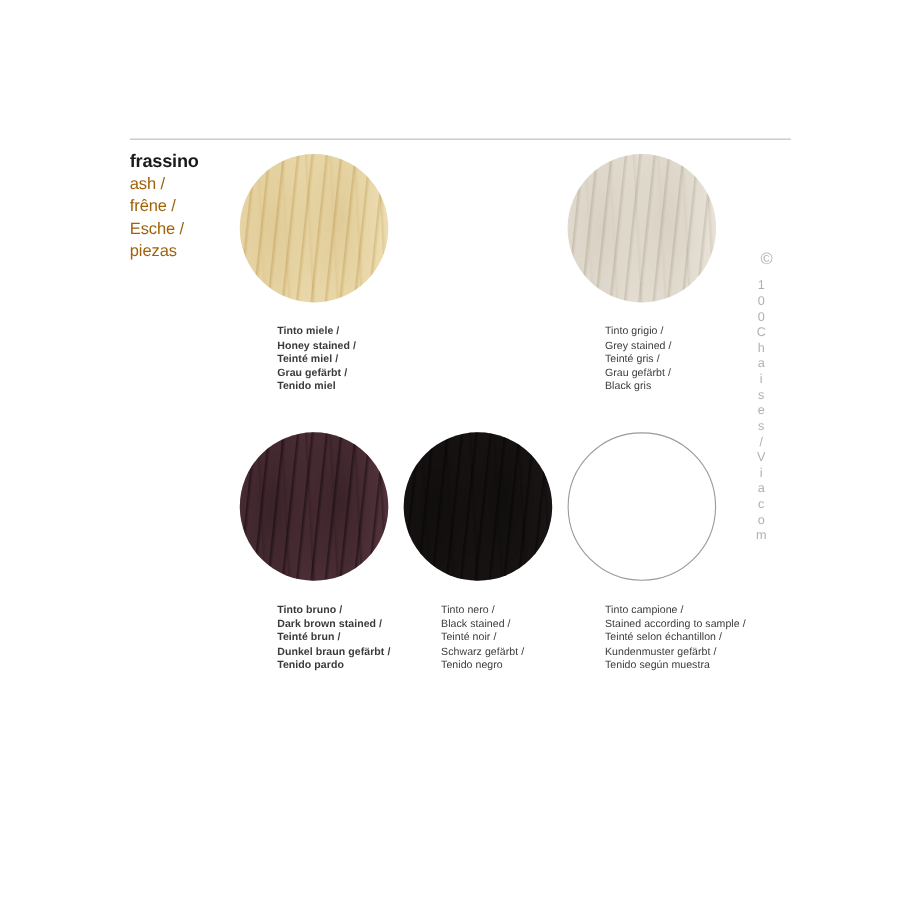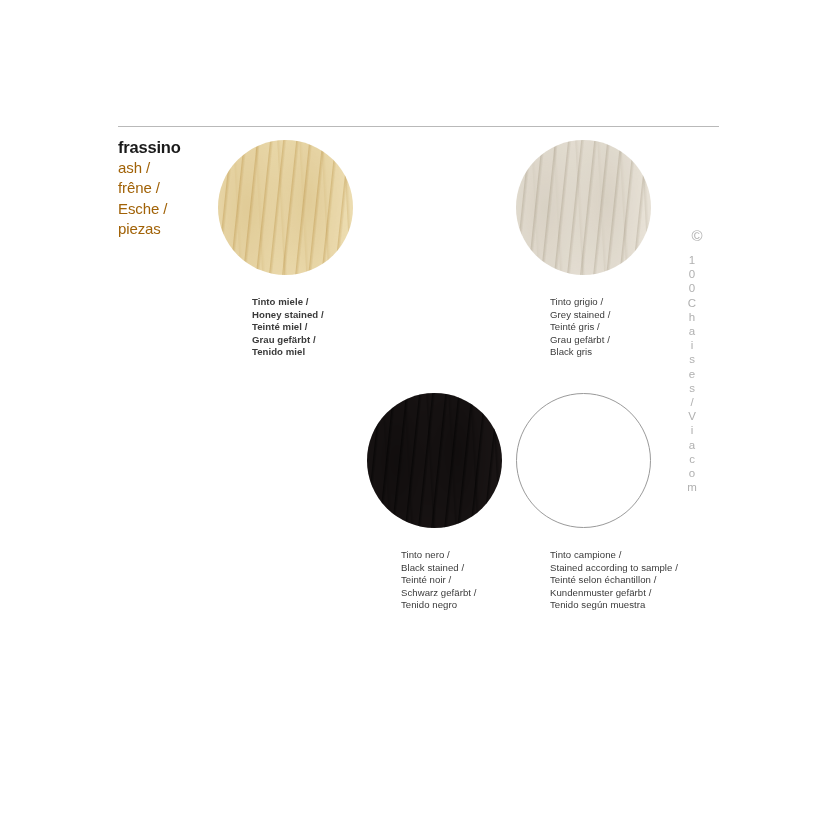--- a/index.html
+++ b/index.html
@@ -197,20 +197,33 @@
           <span class="ln">Teinté gris /</span>
           <span class="ln">Grau gefärbt /</span>
           <span class="ln">Black gris</span>
         </div>
       </div>
 
     </div>
 
     <div class="row">
 
+      <div class="cell c0">
+        <div class="swatch" id="sw3" style="background: rgb(80, 49, 58);">
+          <div class="grain" style="background: repeating-linear-gradient(96deg, rgba(0, 0, 0, 0) 0px, rgba(0, 0, 0, 0) 3px, rgb(61, 36, 44) 4px, rgba(0, 0, 0, 0) 7px, rgba(0, 0, 0, 0) 13px);"></div>
+          <div class="grain2" style="background: radial-gradient(52% 120% at 30% 50%, rgb(61, 36, 44) 0%, rgba(0, 0, 0, 0) 58%), radial-gradient(34% 95% at 62% 46%, rgb(61, 36, 44) 0%, rgba(0, 0, 0, 0) 62%), repeating-linear-gradient(87deg, rgba(0, 0, 0, 0) 0px, rgba(0, 0, 0, 0) 6px, rgb(61, 36, 44) 7px, rgba(0, 0, 0, 0) 10px, rgba(0, 0, 0, 0) 22px);"></div>
+        </div>
+        <div class="caption">
+          <span class="ln">Tinto bruno /</span>
+          <span class="ln">Dark brown stained /</span>
+          <span class="ln">Teinté brun /</span>
+          <span class="ln">Dunkel braun gefärbt /</span>
+          <span class="ln">Tenido pardo</span>
+        </div>
+      </div>
 
       <div class="cell c1">
         <div class="swatch" id="sw4" style="background: rgb(25, 20, 20);">
           <div class="grain" style="background: repeating-linear-gradient(96deg, rgba(0, 0, 0, 0) 0px, rgba(0, 0, 0, 0) 3px, rgb(11, 9, 9) 4px, rgba(0, 0, 0, 0) 7px, rgba(0, 0, 0, 0) 13px);"></div>
           <div class="grain2" style="background: radial-gradient(52% 120% at 30% 50%, rgb(11, 9, 9) 0%, rgba(0, 0, 0, 0) 58%), radial-gradient(34% 95% at 62% 46%, rgb(11, 9, 9) 0%, rgba(0, 0, 0, 0) 62%), repeating-linear-gradient(87deg, rgba(0, 0, 0, 0) 0px, rgba(0, 0, 0, 0) 6px, rgb(11, 9, 9) 7px, rgba(0, 0, 0, 0) 10px, rgba(0, 0, 0, 0) 22px);"></div>
         </div>
         <div class="caption">
           <span class="ln">Tinto nero /</span>
           <span class="ln">Black stained /</span>
           <span class="ln">Teinté noir /</span>

